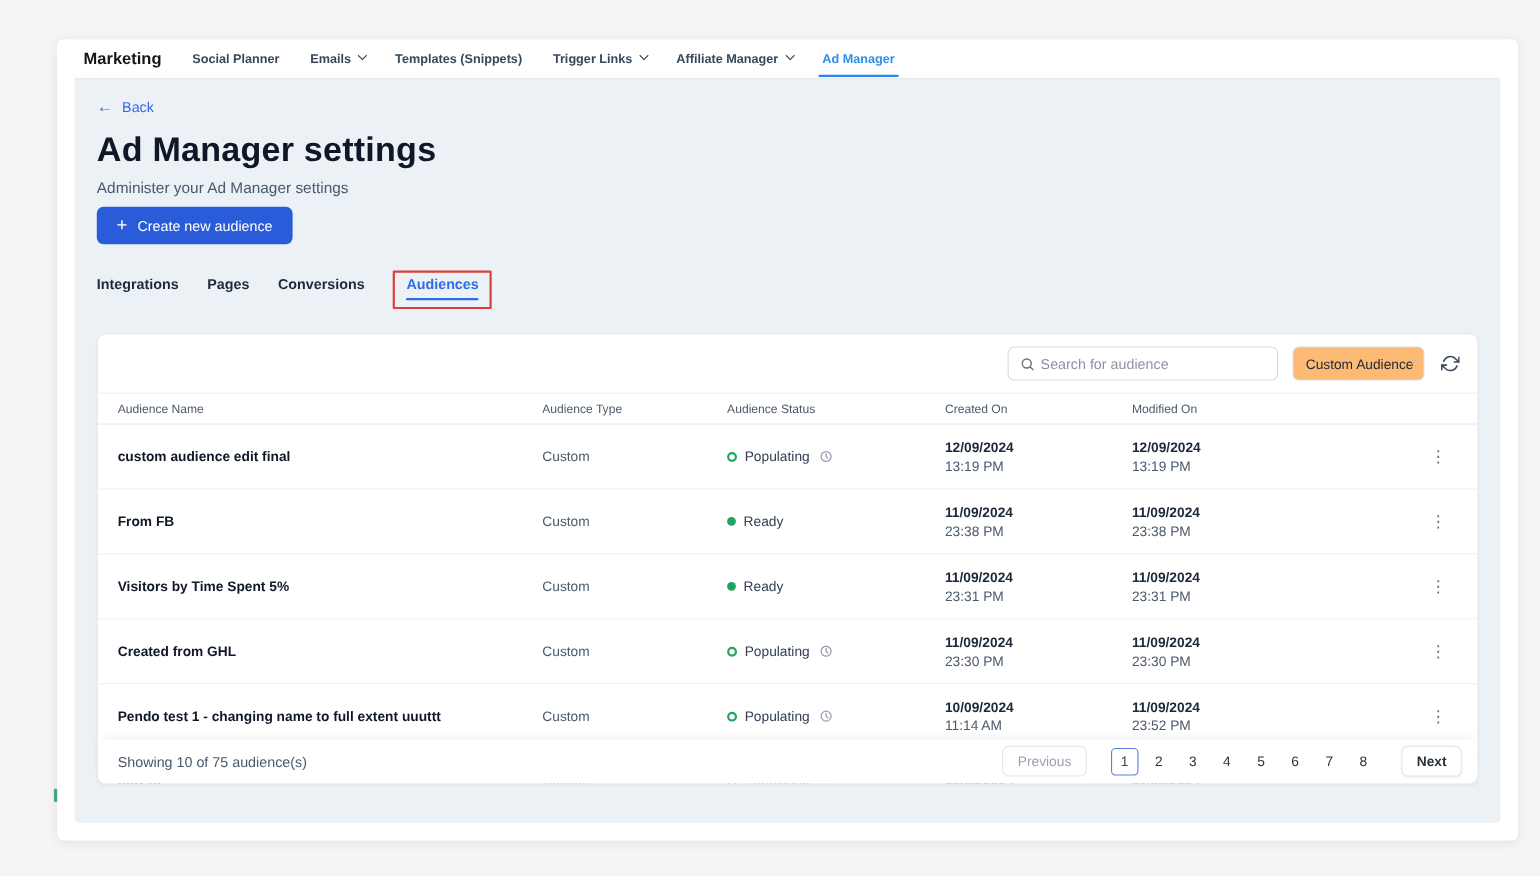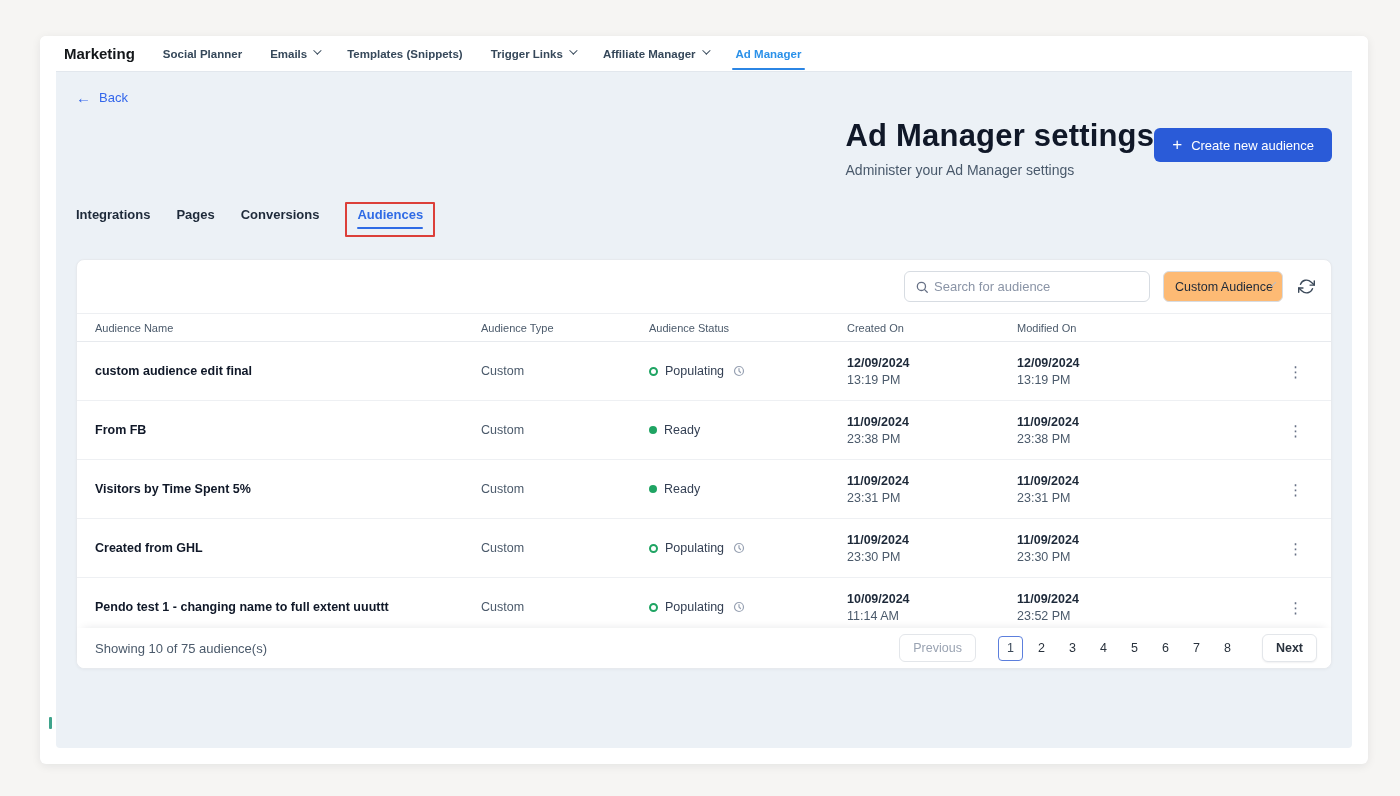--- a/index.html
+++ b/index.html
@@ -4,21 +4,21 @@
 <style>
   * { margin:0; padding:0; box-sizing:border-box; }
   html,body { width:1400px; height:796px; }
   body {
     font-family:"Liberation Sans", sans-serif;
     background:#f6f5f3;
     position:relative;
     overflow:hidden;
   }
   .app-card {
-    position:absolute; left:40px; top:36px; width:1328px; height:728px;
+    position:absolute; left:52px; top:36px; width:1328px; height:728px;
     background:#ffffff; border-radius:6px;
     box-shadow:0 2px 10px rgba(16,24,40,.08);
     overflow:hidden;
   }
   
   .topnav {
     height:35px; display:flex; align-items:center; padding:0 24px;
     background:#fff;
   }
   .brand { font-size:15px; font-weight:700; color:#14171a; margin-right:28px; }
@@ -36,21 +36,21 @@
     background:#2b85e4; border-radius:2px;
   }
   
   .content {
     position:absolute; left:16px; right:16px; top:35px; bottom:16px;
     background:#ecf1f6; border-top:1px solid #e2e7ed; border-radius:0 0 4px 4px;
     padding:18px 20px 0 20px; overflow:hidden;
   }
   .back-row { display:flex; align-items:center; gap:8px; color:#3467eb; font-size:13px; font-weight:500; cursor:pointer; width:max-content; }
   .back-arrow { font-size:15px; line-height:1; }
-  .header-row { display:flex; justify-content:flex-end; align-items:flex-start; margin-top:13px; }
+  .header-row { display:flex; justify-content:space-between; align-items:flex-start; margin-top:13px;flex-direction:column; }
   .page-title { font-size:31px; font-weight:700; color:#101828; letter-spacing:.2px; }
   .page-subtitle { font-size:14px; color:#49596b; margin-top:8px; }
   .btn-primary {
     display:flex; align-items:center; gap:9px; background:#2a5bd8; color:#fff;
     border:none; border-radius:6px; padding:9px 18px; font-size:13px; font-weight:500;
     font-family:"Liberation Sans",sans-serif; cursor:pointer; margin-top:10px;
   }
   .btn-primary .plus { font-size:17px; font-weight:400; line-height:1; margin-top:-1px; }
   
   .tabs { display:flex; align-items:flex-start; margin-top:24px; gap:26px; }

